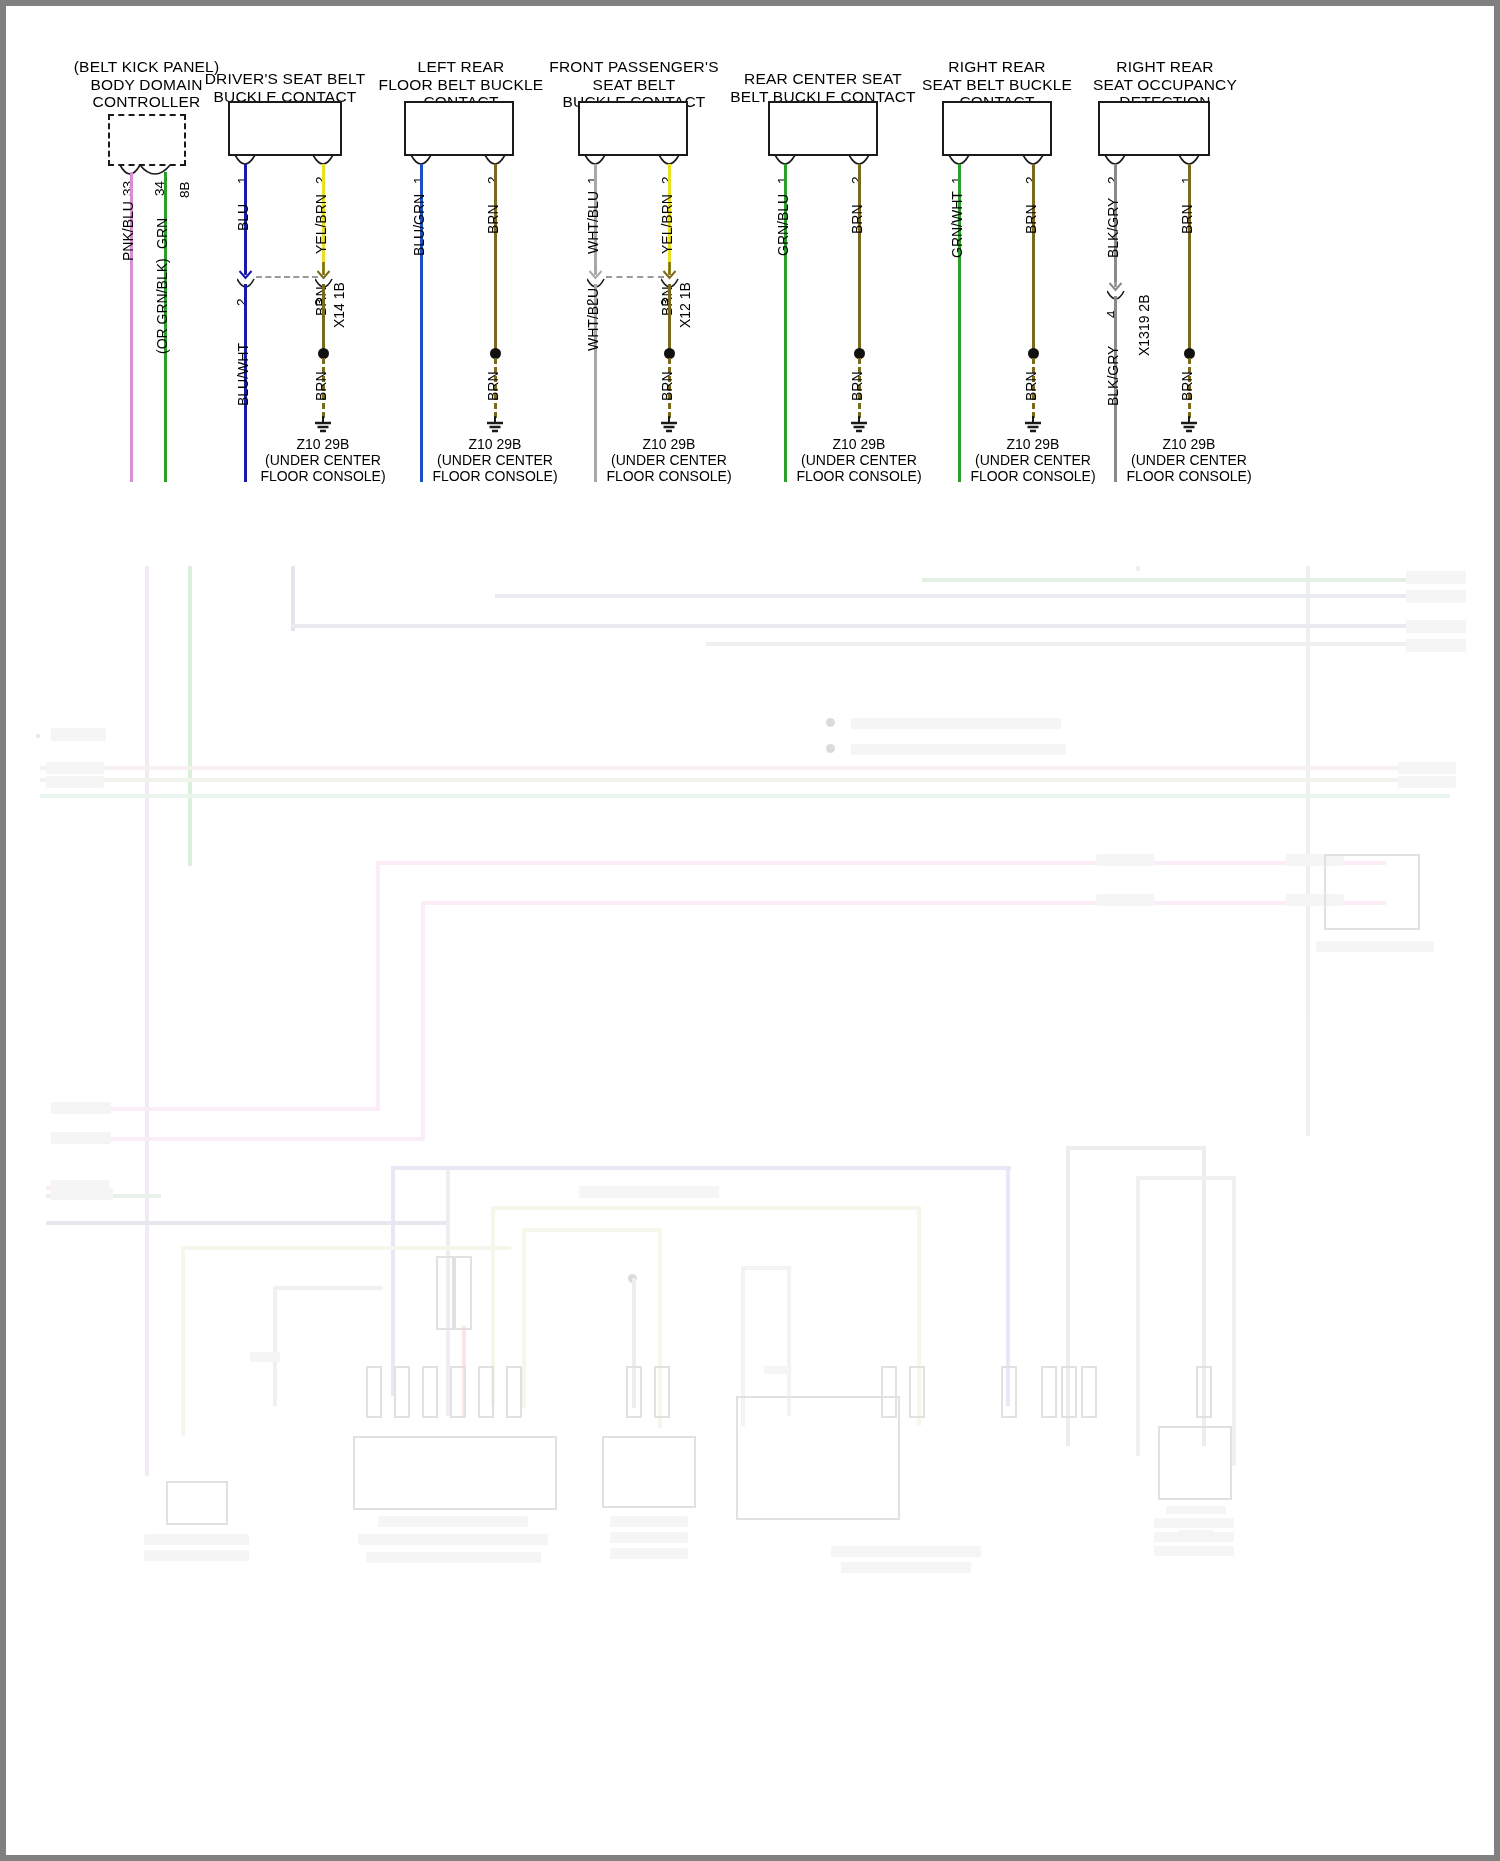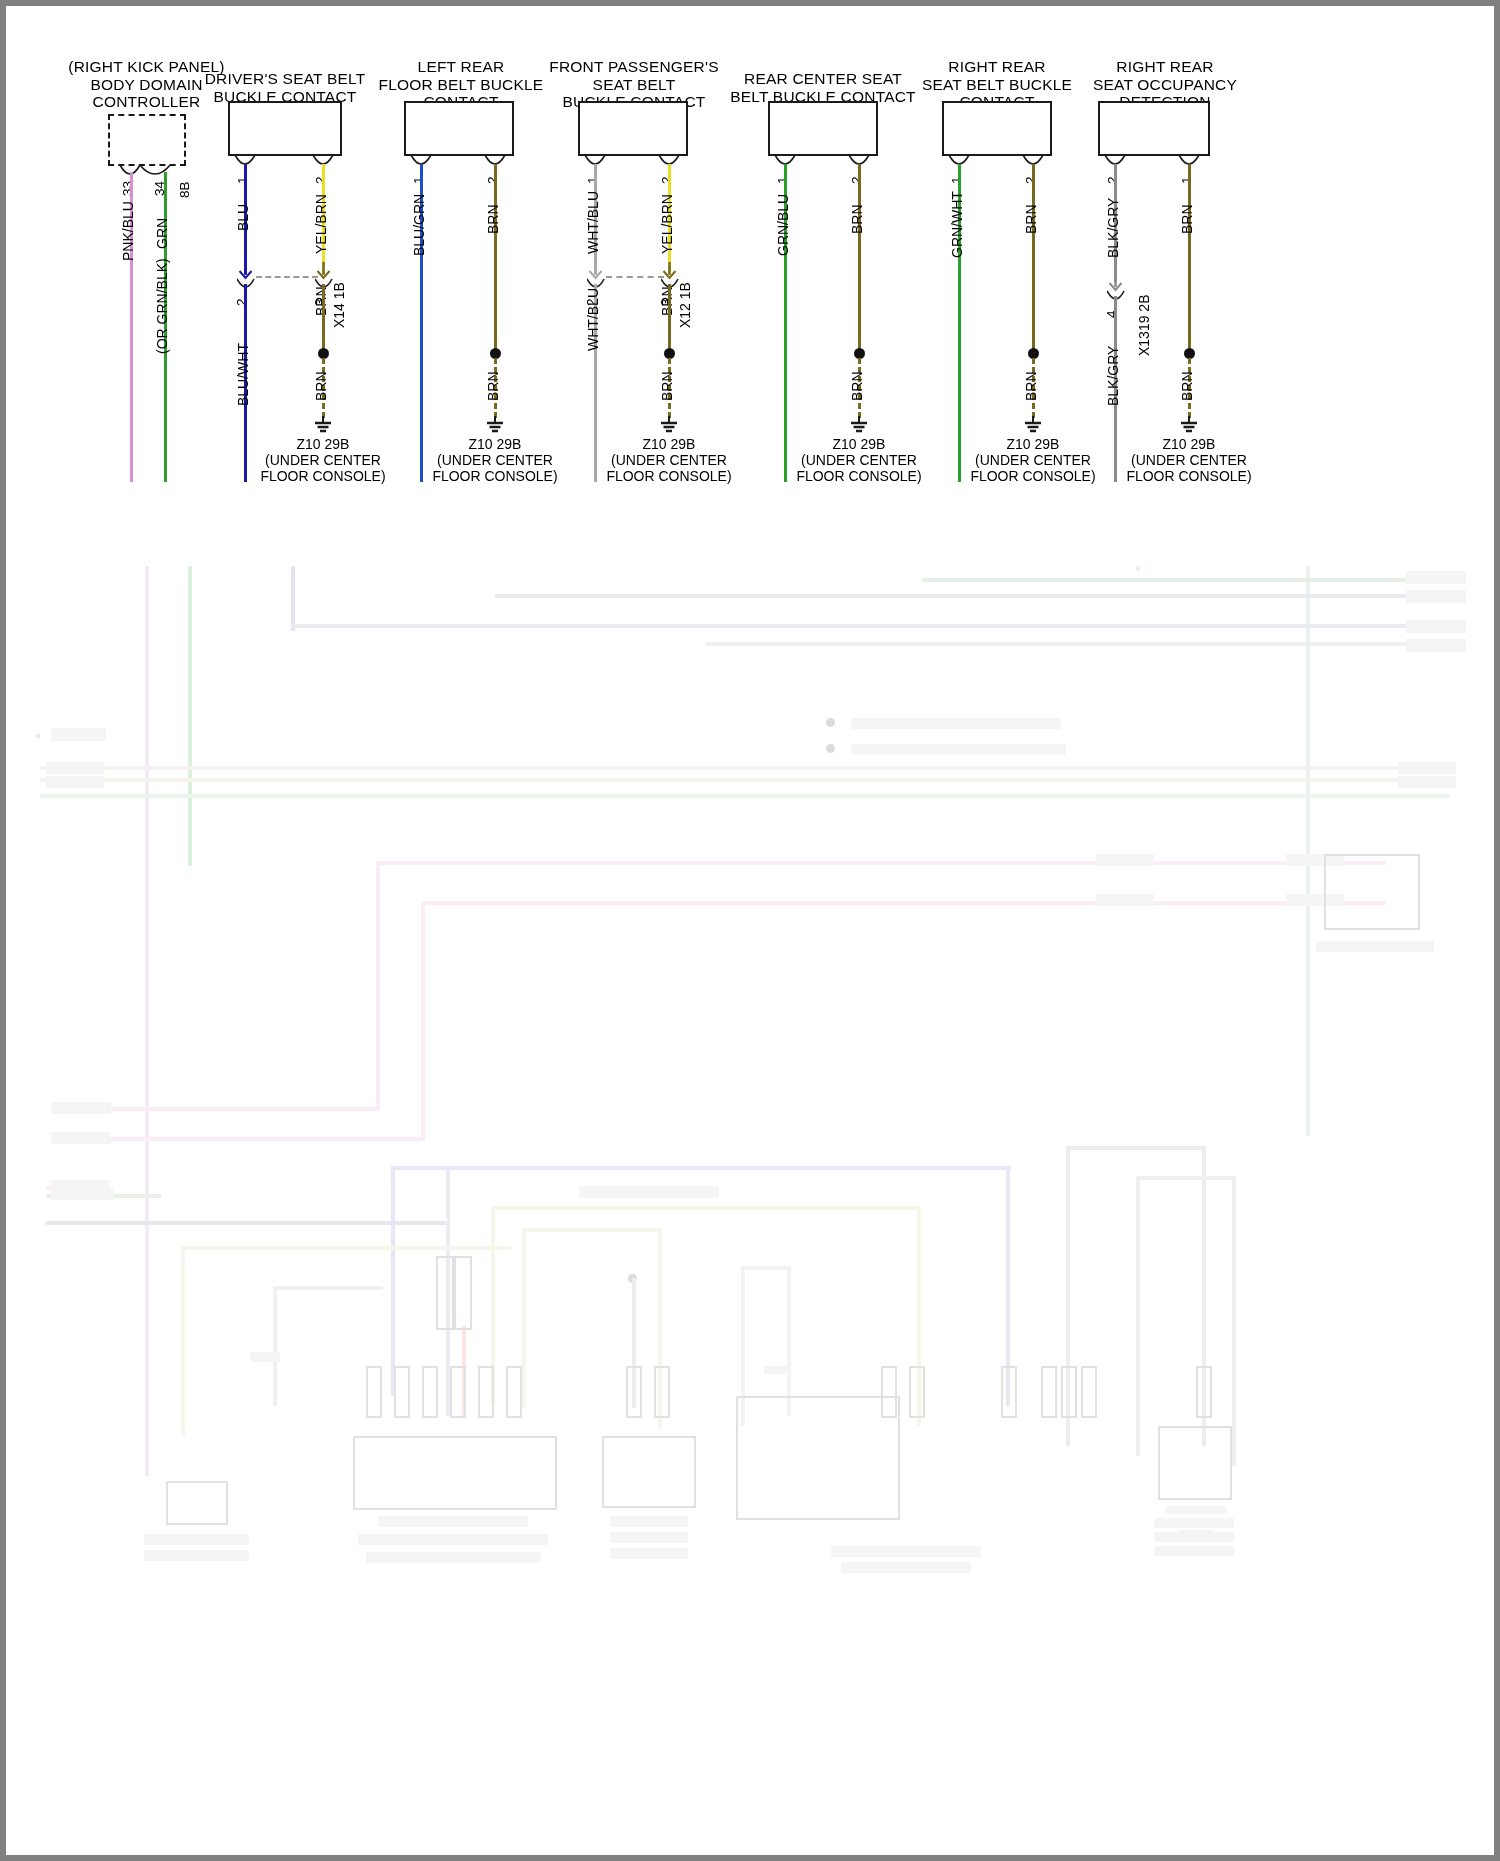--- a/index.html
+++ b/index.html
@@ -174,21 +174,21 @@
      <div class="ftxt" style="left:1160px;top:940px;width:60px;height:8px;"></div>
      <div class="ftxt" style="left:1166px;top:952px;width:48px;height:8px;"></div>
      <div class="ftxt" style="left:1172px;top:964px;width:36px;height:8px;"></div>
    </div>
    <div class="watermark"></div>
   </div>
 
   <div class="band">
 
    <div class="col">
-     <div class="hdr" style="left:48px;top:52px;width:185px;">(RIGHT KICK PANEL)
+     <div class="hdr" style="left:48px;top:52px;width:185px;">(BELT KICK PANEL)
 BODY DOMAIN
 CONTROLLER</div>
      <div class="box dash" style="left:102px;top:108px;width:78px;height:52px;"></div>
 
      <svg style="position:absolute;left:113px;top:158px;" width="22" height="12">
             <path d="M1 1 q5 9 10 9 q5 0 10 -9" fill="none" stroke="#1a1a1a" stroke-width="1.6"></path>
           </svg>
      <svg style="position:absolute;left:133px;top:158px;" width="32" height="12">
             <path d="M1 1 q7 9 15 9 q8 0 15 -9" fill="none" stroke="#1a1a1a" stroke-width="1.6"></path>
           </svg>

